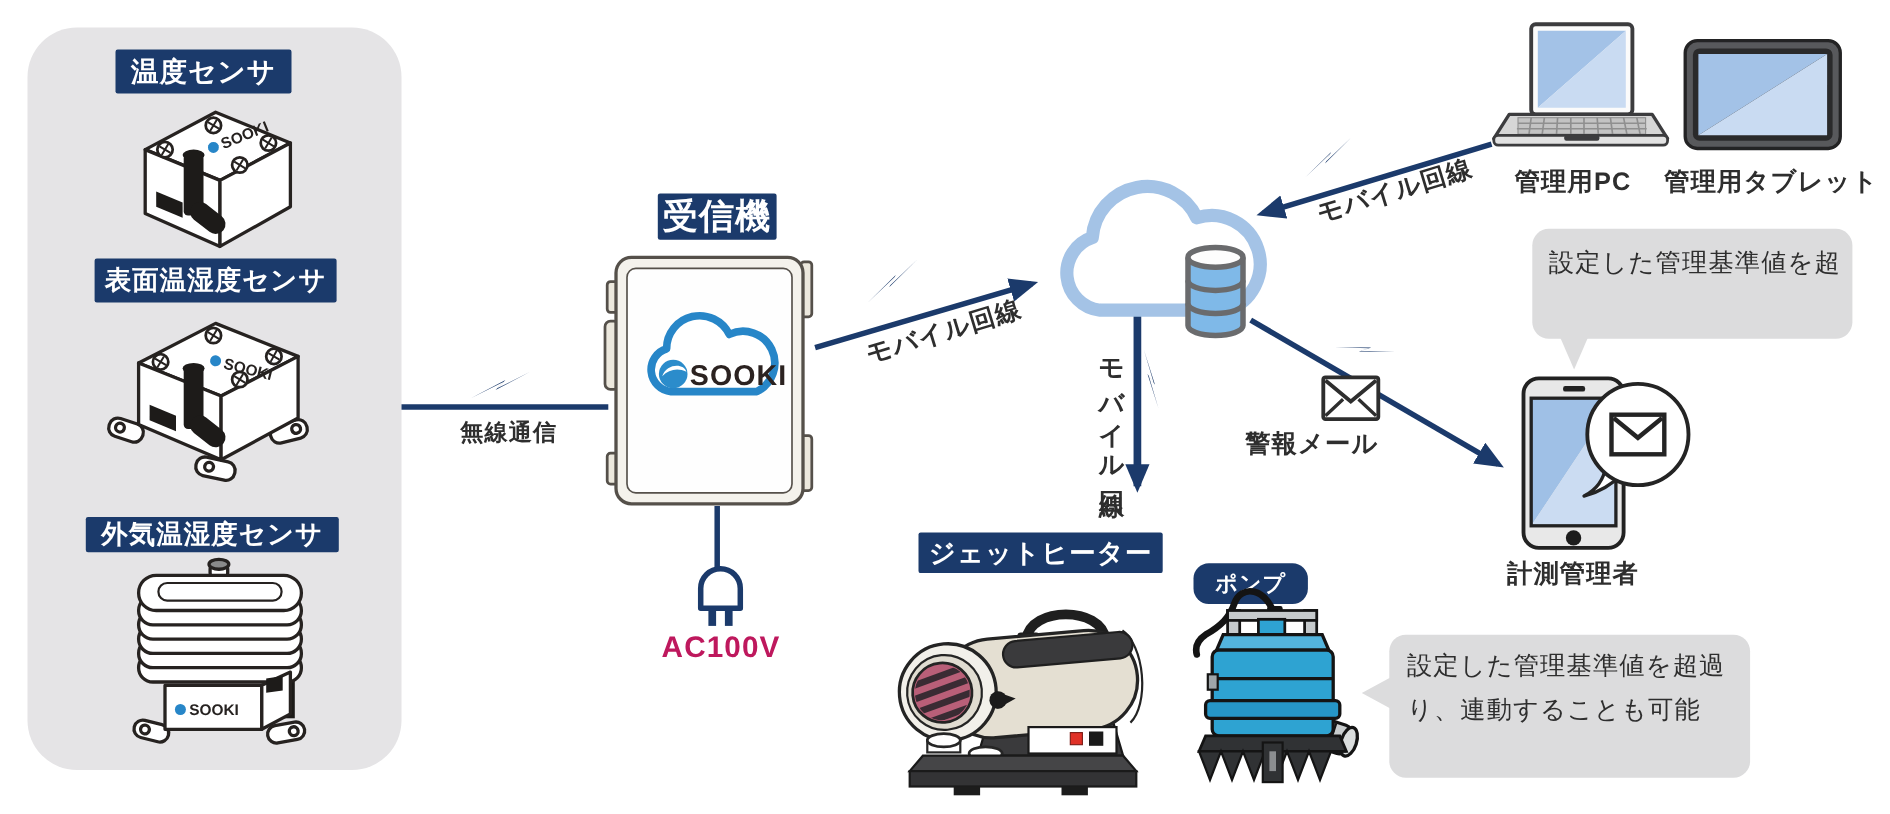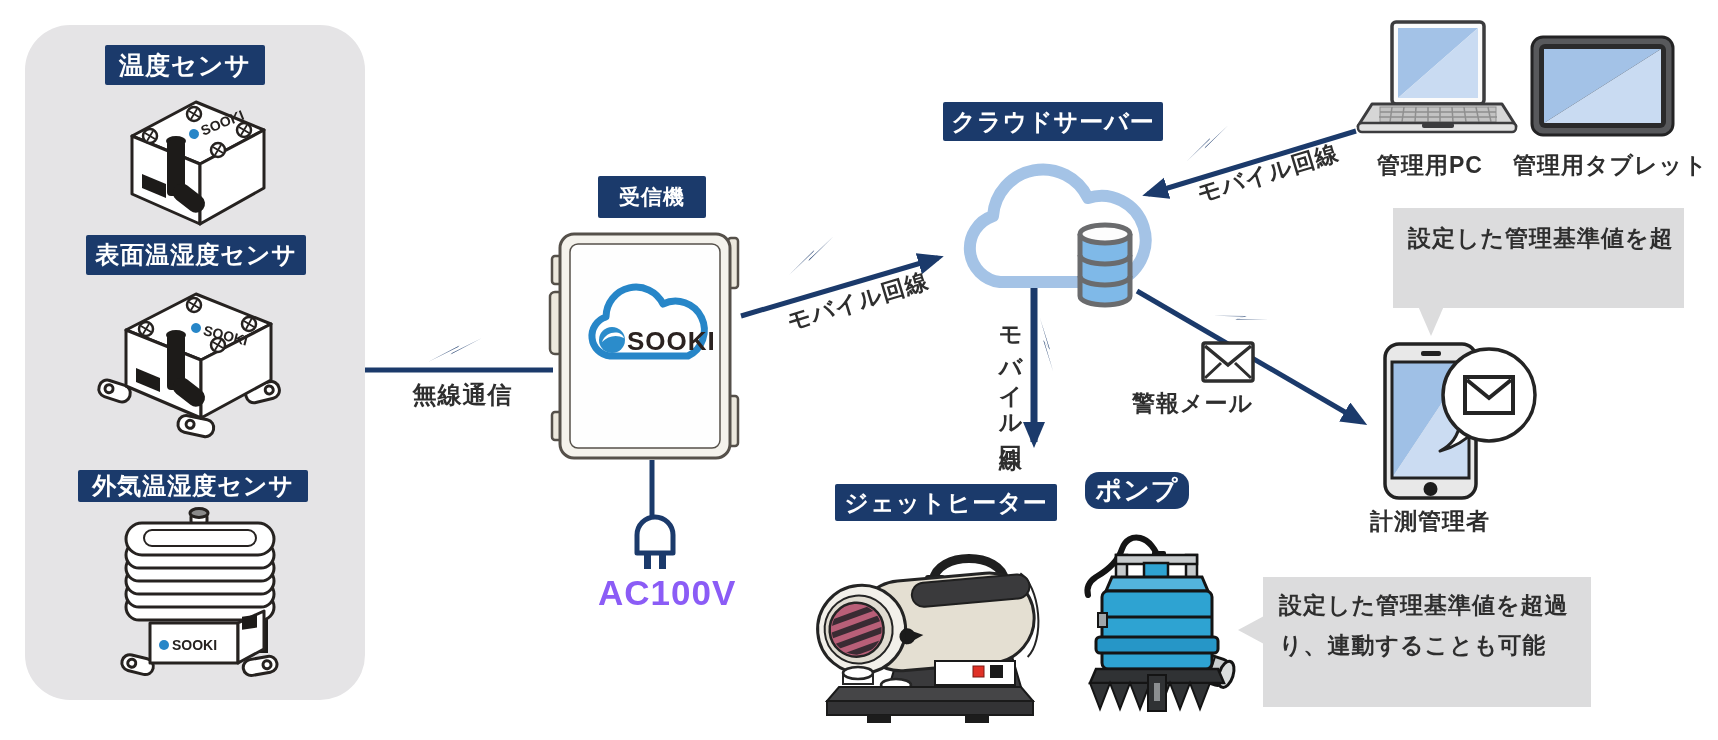--- a/index.html
+++ b/index.html
@@ -12,22 +12,22 @@
     font-size:24px;font-weight:700;letter-spacing:1px;white-space:nowrap;
   }
   .lbl{
     position:absolute;color:#2e2e2e;font-size:23px;font-weight:600;
     text-align:center;white-space:nowrap;letter-spacing:1px;
   }
   .lbl-rot{transform-origin:center center;}
   .lbl-vert{writing-mode:vertical-rl;text-orientation:upright;letter-spacing:3px;}
   .callout{
     position:absolute;background:#dcdcdd;color:#2e2e2e;
-    font-size:23px;font-weight:700;line-height:40px;letter-spacing:1px;
-    padding:10px 15px;white-space:nowrap;
+    font-size:23px;font-weight:400;line-height:40px;letter-spacing:1px;
+    padding:10px 15px;white-space:nowrap;border-radius:15px;
   }
   .tail-down{
     position:absolute;width:0;height:0;
     border-left:13px solid transparent;border-right:13px solid transparent;
     border-top:30px solid #dcdcdd;
   }
   .tail-left{
     position:absolute;width:0;height:0;
     border-top:14px solid transparent;border-bottom:14px solid transparent;
     border-right:26px solid #dcdcdd;
@@ -168,23 +168,23 @@
       <rect x="38" y="118" width="88" height="40"></rect>
       <path d="M126,118 L152,106 L152,144 L126,158 Z"></path>
       <rect x="130" y="130" width="15" height="13" fill="#1d1b19" stroke="none" transform="skewY(-8)"></rect>
     </g>
     <g transform="translate(52,140)">
       <circle r="5" fill="#2786c8"></circle>
       <text x="8" y="5" font-size="14" font-weight="800" fill="#262220">SOOKI</text>
     </g>
   </svg>
 
-  <div class="lbl" style="left:405px;top:379px;width:115px;font-size:24px;">無線通信</div>
-
-  <div class="pill" style="left:598px;top:176px;width:108px;height:42px;font-size:21px;">受信機</div>
+  <div class="lbl" style="left:405px;top:379px;width:115px;font-size:21px;">無線通信</div>
+
+  <div class="pill" style="left:598px;top:176px;width:108px;height:42px;font-size:32px;">受信機</div>
 
   <svg class="abs" style="left:550px;top:230px;" width="190" height="235" viewBox="0 0 190 235">
     <g stroke="#55504a" stroke-width="2.5" fill="#ece8dd">
       <rect x="178" y="8" width="10" height="50" rx="3"></rect>
       <rect x="178" y="166" width="10" height="50" rx="3"></rect>
       <rect x="2" y="26" width="10" height="28" rx="3"></rect>
       <rect x="2" y="182" width="10" height="28" rx="3"></rect>
       <rect x="0" y="62" width="13" height="62" rx="5"></rect>
     </g>
     <rect x="10" y="4" width="170" height="224" rx="14" fill="#f4f2ec" stroke="#55504a" stroke-width="3"></rect>
@@ -195,25 +195,24 @@
       <path d="M32,64 C36,52 52,52 54,60 C46,56 38,58 32,64 Z" fill="#fff"></path>
       <text x="57" y="72" font-size="26" font-weight="900" fill="#2b2220" letter-spacing="1">SOOKI</text>
     </g>
   </svg>
 
   <svg class="abs" style="left:626px;top:505px;" width="58" height="68" viewBox="0 0 58 68">
     <path d="M11,48 V30 A18,18 0 0 1 47,30 V48 Z" fill="#fff" stroke="#1b3a6b" stroke-width="5" stroke-linejoin="round"></path>
     <rect x="18" y="48" width="7" height="16" fill="#1b3a6b"></rect>
     <rect x="33" y="48" width="7" height="16" fill="#1b3a6b"></rect>
   </svg>
-  <div class="lbl navy" style="left:598px;top:573px;width:115px;font-size:35px;font-weight:600;color:#8b5cf6;">AC100V</div>
+  <div class="lbl navy" style="left:598px;top:573px;width:115px;font-size:27px;font-weight:600;color:#be185d;">AC100V</div>
 
   <div class="lbl lbl-rot" style="left:783px;top:286px;width:150px;transform:rotate(-17deg);">モバイル回線</div>
 
-  <div class="pill" style="left:943px;top:102px;width:220px;height:39px;">クラウドサーバー</div>
   <svg class="abs" style="left:945px;top:145px;" width="215" height="155" viewBox="0 0 215 155">
     <path d="M170,137 L55,137 A34,34 0 0 1 48,71 A50,50 0 0 1 143,53 A38,38 0 0 1 170,137 Z" fill="#fff" stroke="#a4c3e6" stroke-width="12" stroke-linejoin="round" stroke-linecap="round"></path>
   </svg>
   <svg class="abs" style="left:1076px;top:222px;" width="58" height="88" viewBox="0 0 58 88">
     <path d="M4,12 V74 A25,9 0 0 0 54,74 V12" fill="#7fb9e8" stroke="#6a6b6d" stroke-width="5"></path>
     <path d="M4,33 A25,9 0 0 0 54,33 M4,54 A25,9 0 0 0 54,54" fill="none" stroke="#6a6b6d" stroke-width="5"></path>
     <ellipse cx="29" cy="12" rx="25" ry="9" fill="#fdfdfd" stroke="#6a6b6d" stroke-width="5"></ellipse>
   </svg>
 
   <div class="lbl lbl-rot" style="left:1193px;top:158px;width:150px;transform:rotate(-17deg);">モバイル回線</div>
@@ -265,21 +264,21 @@
     <path d="M28,78 C26,92 18,101 8,106 C24,102 36,93 44,85 Z" fill="#fff" stroke="#242424" stroke-width="3" stroke-linejoin="round"></path>
     <circle cx="57" cy="50" r="46" fill="#fff" stroke="#242424" stroke-width="3.5"></circle>
     <g>
       <rect x="33" y="32" width="48" height="36" fill="#fff" stroke="#242424" stroke-width="4"></rect>
       <path d="M35,35 L57,53 L79,35" fill="none" stroke="#242424" stroke-width="4"></path>
     </g>
   </svg>
   <div class="lbl" style="left:1365px;top:506px;width:130px;">計測管理者</div>
 
   <div class="pill" style="left:835px;top:484px;width:222px;height:37px;border-radius:2px;">ジェットヒーター</div>
-  <div class="pill" style="left:1085px;top:472px;width:104px;height:37px;border-radius:14px;font-size:26px;text-align:right;">ポンプ</div>
+  <div class="pill" style="left:1085px;top:512px;width:104px;height:37px;border-radius:14px;font-size:20px;text-align:right;">ポンプ</div>
 
   <svg class="abs" style="left:815px;top:535px;" width="255" height="195" viewBox="0 0 255 195">
     <defs>
       <clipPath id="grillclip">
           <circle cx="42" cy="87" r="25"></circle>
         </clipPath>
     </defs>
     <path d="M118,46 C122,16 186,16 190,46" fill="none" stroke="#1f1f1f" stroke-width="9"></path>
     <rect x="110" y="40" width="20" height="10" rx="3" fill="#1f1f1f"></rect>
     <rect x="180" y="40" width="20" height="10" rx="3" fill="#1f1f1f"></rect>

